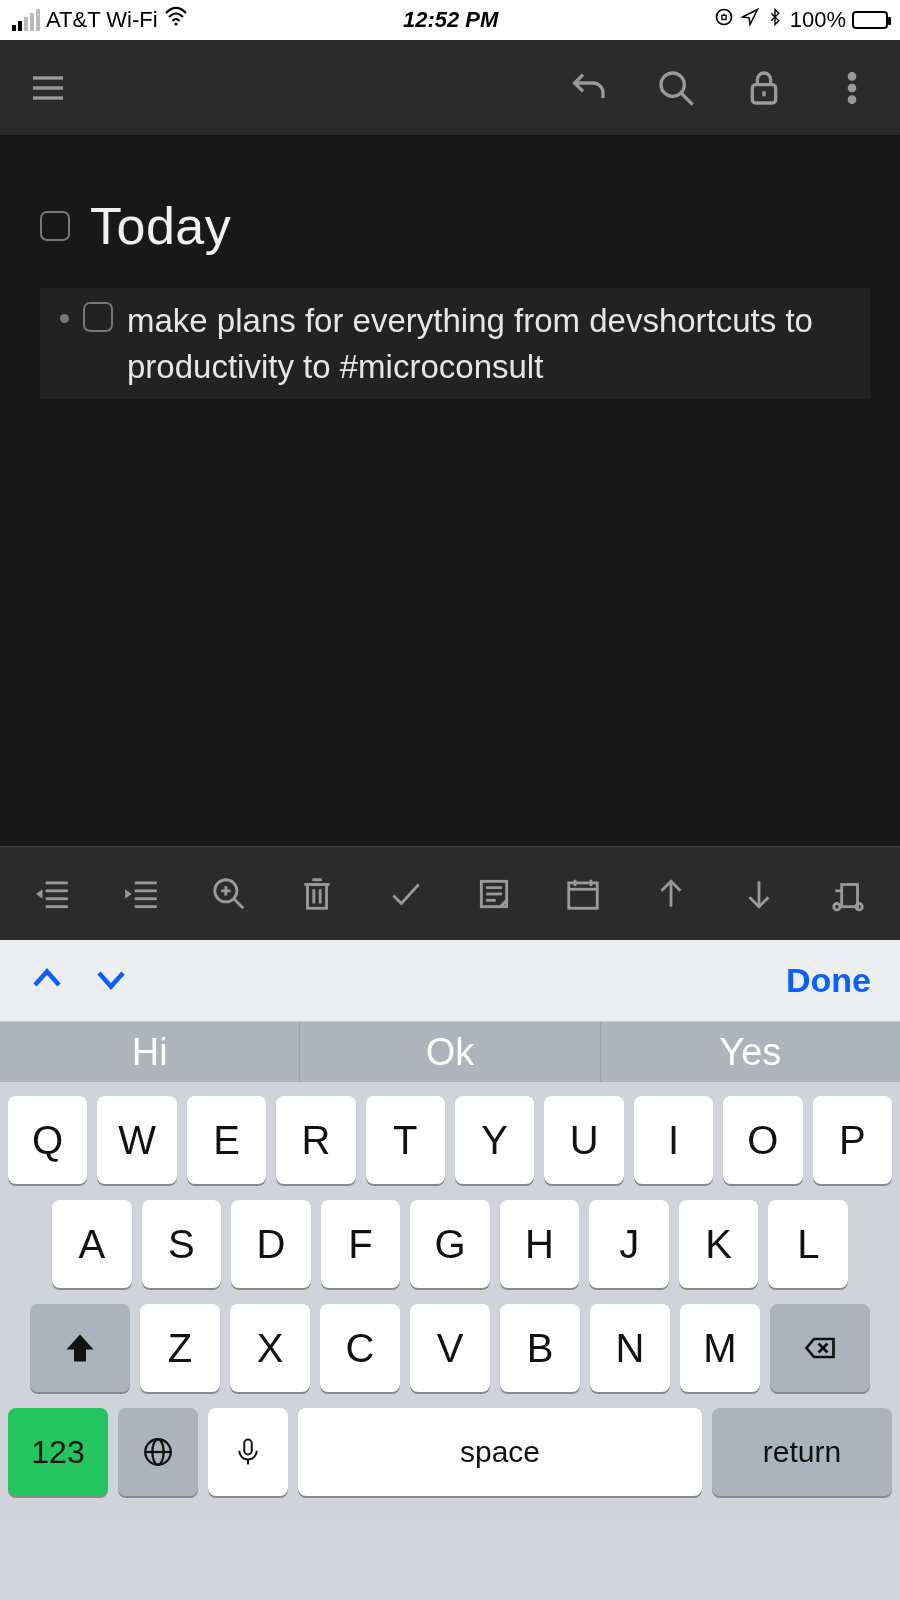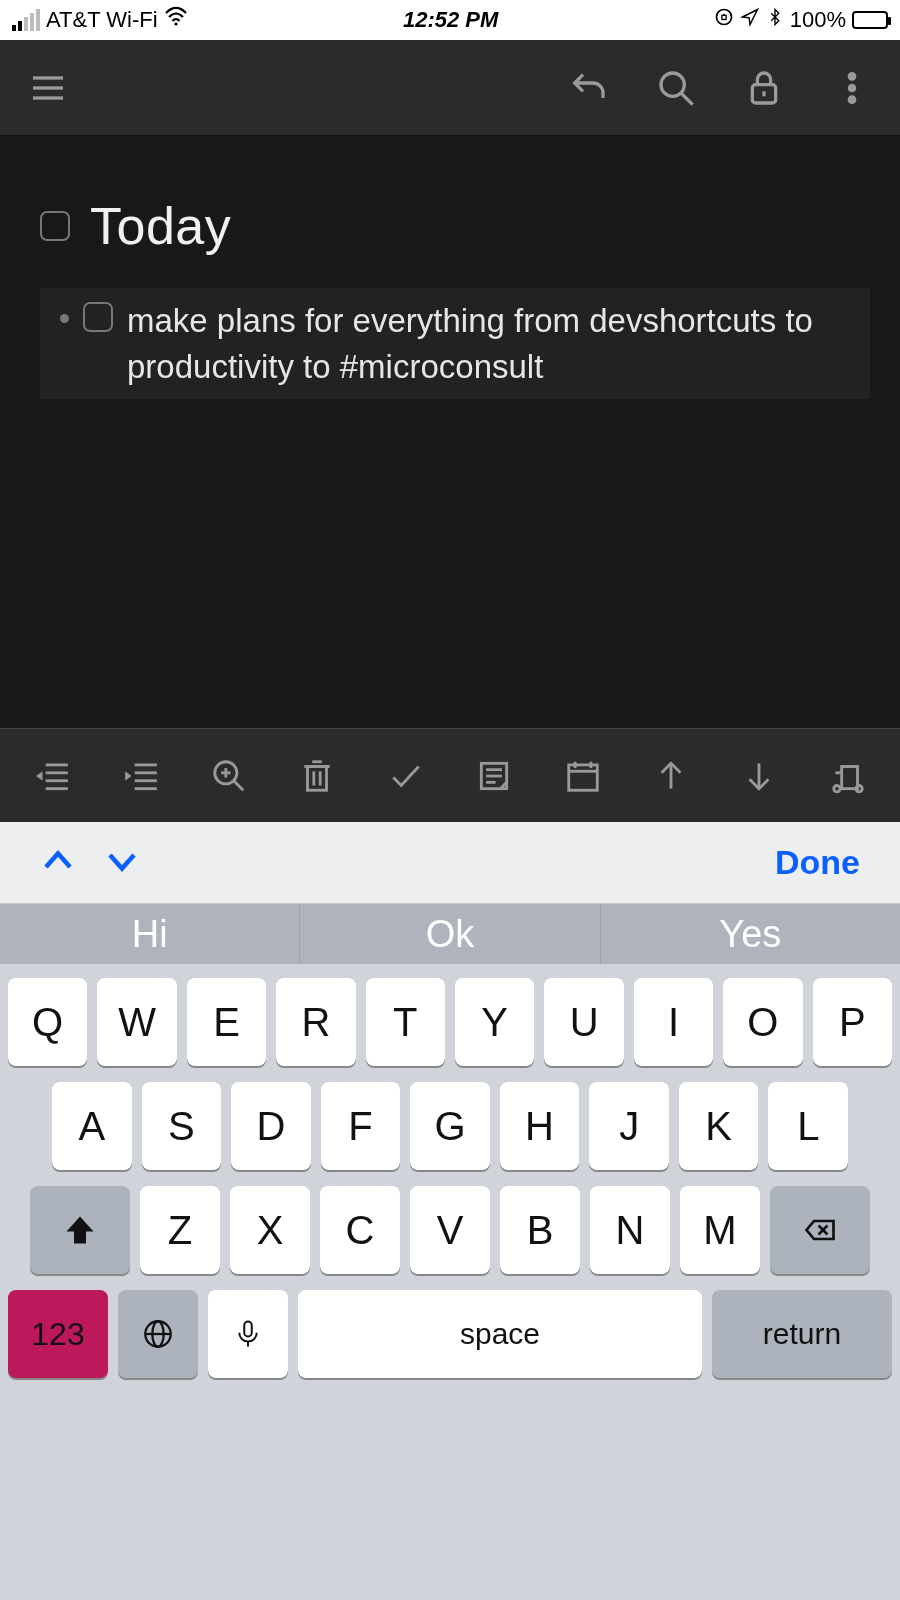--- a/index.html
+++ b/index.html
@@ -48,21 +48,21 @@
     padding: 0 24px;
     border-bottom: 1px solid #111;
   }
   .app-bar-left, .app-bar-right { display:flex; align-items:center; gap: 40px; }
   .icon-btn { width: 48px; height: 48px; display:flex; align-items:center; justify-content:center; color:#aaa; }
   .icon-btn svg { width: 40px; height: 40px; stroke: #9a9a9a; fill: none; stroke-width:2; }
 
   
   .note-area {
     background: #181818;
-    height: 592px;
+    height: 710px;
     padding: 60px 30px 24px 40px;
     color: #ddd;
   }
   .note-title-row { display: flex; align-items: center; gap: 20px; margin-bottom: 32px; }
   .title-checkbox {
     width: 30px; height: 30px; border: 2.5px solid #777; border-radius: 7px;
   }
   .note-title { font-size: 52px; font-weight: 400; color: #f0f0f0; letter-spacing: .5px;}
   .task-list { list-style: none; }
   .task-item {
@@ -92,21 +92,21 @@
     padding: 0 8px;
   }
   .edit-toolbar .icon-btn { color:#aaa; }
   .edit-toolbar .icon-btn svg{width:38px;height:38px;stroke:#999;stroke-width:1.8}
 
   
   .kbd-accessory {
     height: 82px;
     background: #eceef0;
     display:flex; align-items:center; justify-content: space-between;
-    padding: 0 40px;
+    padding: 0 29px;
     border-bottom: 1px solid #c6c8cc;
   }
   .kbd-accessory .arrows { display:flex; gap:28px; }
   .kbd-accessory svg{width:36px;height:36px;stroke:#0a60ff;fill:none;stroke-width:3}
   .done-btn { color:#0a60ff; font-size:34px; font-weight:600; }
 
   
   .suggestions {
     height: 60px;
     background: #aeb3bc;
@@ -129,21 +129,21 @@
     box-shadow: 0 2px 0 #888;
     height: 88px; flex:1;
     display:flex; align-items:center; justify-content:center;
     font-size: 40px; color:#111;
     max-width: 80px;
   }
   .kbd-row.row2 { padding: 0 44px; }
   .key.mod { background:#adb3bd; flex: 0 0 100px; max-width:100px;}
   .key.shift svg, .key.backspace svg{width:36px;height:36px}
   .kbd-row.row4 .key{max-width:none}
-  .key.num{flex:0 0 100px;font-size:32px;background:#be185d}
+  .key.num{flex:0 0 100px;font-size:32px;background:#22c55e}
   .key.globe{flex:0 0 80px;background:#adb3bd}
   .key.mic{flex:0 0 80px;background:#fff}
   .key.space{flex:1;font-size:30px}
   .key.return{flex:0 0 180px;font-size:30px;background:#adb3bd}
 </style>
 </head>
 <body>
 
 <div class="status-bar">
   <div class="status-left">

